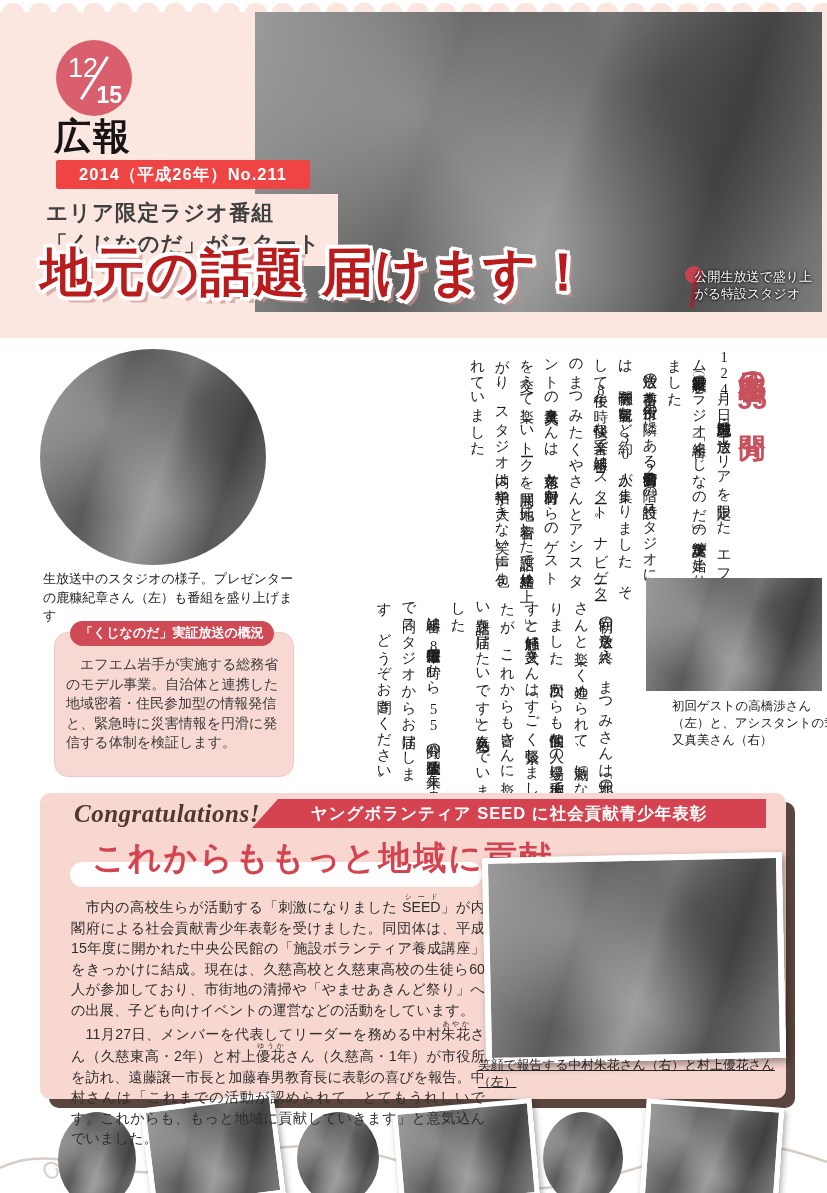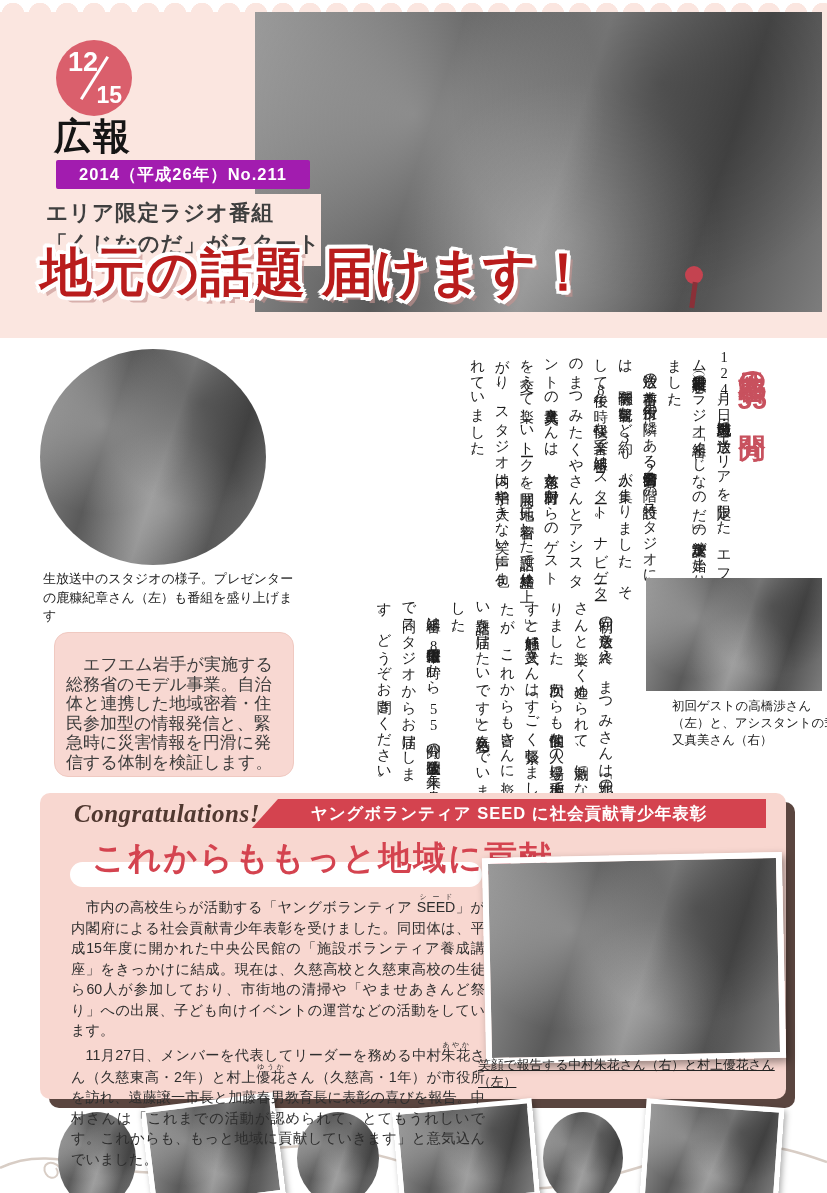--- a/index.html
+++ b/index.html
@@ -8,44 +8,44 @@
 
   
   .band{position:absolute;left:0;top:0;width:827px;height:338px;background:#fbe6e0;}
   .scallops{position:absolute;left:0;top:0;width:827px;height:12px;background:#ffffff;
             background-image:radial-gradient(circle at 13px 14px,#fbe6e0 11px,transparent 11.5px);
             background-size:27px 12px;z-index:4;}
 
   
   .date-circle{position:absolute;left:56px;top:40px;width:76px;height:76px;border-radius:50%;
                background:#da5f6c;z-index:5;}
-  .d-top{position:absolute;left:12px;top:7px;color:#fff;font-size:27px;font-weight:bold;}
+  .d-top{position:absolute;left:12px;top:13px;color:#fff;font-size:27px;font-weight:normal;}
   .d-slash{position:absolute;left:37px;top:13px;width:3px;height:50px;background:#fff;transform:rotate(32deg);}
   .d-bottom{position:absolute;right:10px;bottom:7px;color:#fff;font-size:23px;font-weight:bold;}
   .koho{position:absolute;left:54px;top:112px;font-size:37px;font-weight:900;color:#151515;z-index:5;letter-spacing:2px;}
   .kuji-title{position:absolute;left:126px;top:14px;font-size:104px;font-weight:900;color:#141414;
               letter-spacing:6px;z-index:5;line-height:1.1;}
-  .issue-bar{position:absolute;left:56px;top:160px;width:254px;height:29px;background:#a21caf;
+  .issue-bar{position:absolute;left:56px;top:160px;width:254px;height:29px;background:#ef4444;
              border-radius:2px;color:#fff;font-size:16.5px;font-weight:600;text-align:center;
              line-height:29px;z-index:5;letter-spacing:1px;}
 
   
   .ph{background:
       radial-gradient(circle at 28% 35%,rgba(255,255,255,.28),transparent 42%),
       radial-gradient(circle at 72% 25%,rgba(0,0,0,.30),transparent 46%),
       radial-gradient(circle at 55% 75%,rgba(255,255,255,.18),transparent 40%),
       linear-gradient(108deg,#9a9a9a,#5a5a5a 32%,#8f8f8f 54%,#4d4d4d 78%,#7d7d7d);}
   .top-photo{position:absolute;left:255px;top:8px;width:567px;height:304px;z-index:1;}
   .mic-dot{position:absolute;left:430px;top:258px;width:18px;height:18px;border-radius:50%;background:#c44350;}
   .mic-stem{position:absolute;left:436px;top:274px;width:5px;height:26px;background:#8a3038;transform:rotate(8deg);}
   .top-caption{position:absolute;right:10px;bottom:10px;color:#fff;font-size:13px;line-height:17px;
                text-shadow:0 0 3px #000,0 0 3px #000;text-align:left;}
 
   
-  .kicker{position:absolute;left:42px;top:194px;z-index:3;background:#fbe6e0;padding:4px 0 6px 4px;
+  .kicker{position:absolute;left:42px;top:194px;z-index:3;background:#fbe6e0;padding:4px 17px 6px 4px;
           font-size:21.5px;font-weight:bold;color:#3f3f3f;line-height:1.45;letter-spacing:1px;}
   .big-headline{position:absolute;left:40px;top:238px;z-index:6;font-size:52px;font-weight:900;
       color:#b91c1c;white-space:nowrap;letter-spacing:1px;
       text-shadow:-3px -3px 0 #fff,3px -3px 0 #fff,-3px 3px 0 #fff,3px 3px 0 #fff,
                   0 -3px 0 #fff,0 3px 0 #fff,-3px 0 0 #fff,3px 0 0 #fff,
                   -2px -4px 0 #fff,2px 4px 0 #fff,4px 2px 0 #fff,-4px -2px 0 #fff,
                   6px 6px 0 rgba(196,148,144,.65);}
 
   
   .v{writing-mode:vertical-rl;}
@@ -58,21 +58,21 @@
   .v-block1{left:296px;top:349px;width:440px;height:245px;}
   .v-block2{left:296px;top:592px;width:322px;height:206px;}
 
   
   .circle-photo{position:absolute;left:40px;top:349px;width:226px;height:216px;border-radius:50%;z-index:1;}
   .circle-caption{position:absolute;left:43px;top:570px;width:252px;font-size:13px;line-height:18.5px;color:#222;}
   .info-box{position:absolute;left:54px;top:632px;width:238px;height:143px;border-radius:14px;
             background:#f8d8d2;border:1px solid #f0c9c1;}
   .info-badge{position:absolute;left:70px;top:621px;padding:3px 10px 4px;border-radius:13px;background:#cf4a55;
               color:#fff;font-size:13px;font-weight:bold;z-index:2;white-space:nowrap;}
-  .info-body{position:absolute;left:66px;top:655px;width:216px;font-size:17px;line-height:19.5px;color:#3c3c3c;}
+  .info-body{position:absolute;left:66px;top:655px;width:216px;font-size:14px;line-height:19.5px;color:#3c3c3c;}
 
   
   .guest-photo{position:absolute;left:646px;top:578px;width:176px;height:113px;}
   .guest-caption{position:absolute;left:672px;top:698px;width:170px;font-size:12.5px;line-height:17px;color:#222;}
 
   
   .award-panel{position:absolute;left:40px;top:793px;width:746px;height:306px;border-radius:10px;
                background:#f8d7d0;box-shadow:9px 9px 0 0 #5a453f;z-index:1;}
   .congrats{position:absolute;left:74px;top:800px;font-family:"Liberation Serif",serif;font-style:italic;
             font-weight:bold;font-size:25px;color:#503830;letter-spacing:.5px;z-index:2;}
@@ -115,20 +115,24 @@
     <span class="d-top">12</span>
     <span class="d-slash"></span>
     <span class="d-bottom">15</span>
   </div>
   <div class="koho">広報</div>
   <div class="issue-bar">2014（平成26年）No.211</div>
 
   <div class="top-photo ph">
     <span class="mic-dot"></span>
     <span class="mic-stem"></span>
+    <div class="top-caption">
+      <div>公開生放送で盛り上</div>
+      <div>がる特設スタジオ</div>
+    </div>
   </div>
 
   <div class="kicker">
     <div>エリア限定ラジオ番組</div>
     <div>「くじなのだ」がスタート</div>
   </div>
   <div class="big-headline">地元の話題 届けます！</div>
 
   <div class="v v-headline"><span>地元密着の</span><span class="tcy">55</span><span>分間</span></div>
   <div class="v upright v-block v-block1">
@@ -136,33 +140,34 @@
     <p>　放送の本番前、市役所の隣にある旧労務者会館2階の特設スタジオには、関係者や観覧者など約30人が集まりました。そして午後8時、軽快な音楽で番組はスタート。ナビゲーターのまつみたくやさんとアシスタントの弐又真美さんは、久慈市と野田村からのゲストを交えて楽しいトークを展開。地元に密着した話題で終始盛り上がり、スタジオ内は拍手や大きな笑い声に包まれていました。</p>
   </div>
   <div class="v upright v-block v-block2">
     <p>　初回の放送を終え、まつみさんは「地元の皆さんと楽しく進められて、刺激になりました。次回からも個性的な人の登場に期待大です」と好感触。弐又さんは「すごく緊張しましたが、これからも皆さんに楽しい話題を届けたいです」と意気込んでいました。</p>
     <p>　番組は、毎週木曜日午後8時から、55分間の公開生放送。来年2月まで同スタジオからお届けします。どうぞお聞きください。</p>
   </div>
 
   <div class="circle-photo ph"></div>
   <div class="circle-caption">生放送中のスタジオの様子。プレゼンターの鹿糠紀章さん（左）も番組を盛り上げます</div>
 
+  <div class="info-badge">「くじなのだ」実証放送の概況</div>
   <div class="info-box"></div>
   <div class="info-body">　エフエム岩手が実施する総務省のモデル事業。自治体と連携した地域密着・住民参加型の情報発信と、緊急時に災害情報を円滑に発信する体制を検証します。</div>
 
   <div class="guest-photo ph"></div>
   <div class="guest-caption">初回ゲストの高橋渉さん（左）と、アシスタントの弐又真美さん（右）</div>
 
   <div class="award-panel"></div>
   <div class="congrats">Congratulations!</div>
   <div class="ribbon">ヤングボランティア SEED に社会貢献青少年表彰</div>
   <div class="award-bar"></div>
   <div class="award-headline">これからももっと地域に貢献</div>
   <div class="award-body">
-    <p><span>　市内の高校生らが活動する「ヤングボランティア </span><ruby>SEED<rt>シード</rt></ruby><span>」が内閣府による社会貢献青少年表彰を受けました。同団体は、平成15年度に開かれた中央公民館の「施設ボランティア養成講座」をきっかけに結成。現在は、久慈高校と久慈東高校の生徒ら60人が参加しており、市街地の清掃や「やませあきんど祭り」への出展、子ども向けイベントの運営などの活動をしています。</span></p>
+    <p><span>　市内の高校生らが活動する「刺激になりました </span><ruby>SEED<rt>シード</rt></ruby><span>」が内閣府による社会貢献青少年表彰を受けました。同団体は、平成15年度に開かれた中央公民館の「施設ボランティア養成講座」をきっかけに結成。現在は、久慈高校と久慈東高校の生徒ら60人が参加しており、市街地の清掃や「やませあきんど祭り」への出展、子ども向けイベントの運営などの活動をしています。</span></p>
     <p><span>　11月27日、メンバーを代表してリーダーを務める中村</span><ruby>朱花<rt>あやか</rt></ruby><span>さん（久慈東高・2年）と村上</span><ruby>優花<rt>ゆうか</rt></ruby><span>さん（久慈高・1年）が市役所を訪れ、遠藤譲一市長と加藤春男教育長に表彰の喜びを報告。中村さんは「これまでの活動が認められて、とてもうれしいです。これからも、もっと地域に貢献していきます」と意気込んでいました。</span></p>
   </div>
   <div class="award-photo ph"></div>
   <div class="award-photo-caption">笑顔で報告する中村朱花さん（右）と村上優花さん（左）</div>
 
   <svg class="vine" viewBox="0 0 827 65" fill="none">
     <path d="M0,40 C60,10 120,62 200,38 S 330,8 420,40 S 560,64 650,36 S 770,14 827,34" stroke="#d8cdc5" stroke-width="2.5" fill="none"></path>
     <path d="M60,40 c-8,-10 -20,-4 -14,6 c5,8 16,2 10,-6" stroke="#d8cdc5" stroke-width="2" fill="none"></path>
     <path d="M430,42 c10,-10 22,-2 14,7 c-6,7 -17,1 -9,-8" stroke="#d8cdc5" stroke-width="2" fill="none"></path>
     <path d="M780,34 c-8,-10 -20,-4 -14,6 c5,8 16,2 10,-6" stroke="#d8cdc5" stroke-width="2" fill="none"></path>

